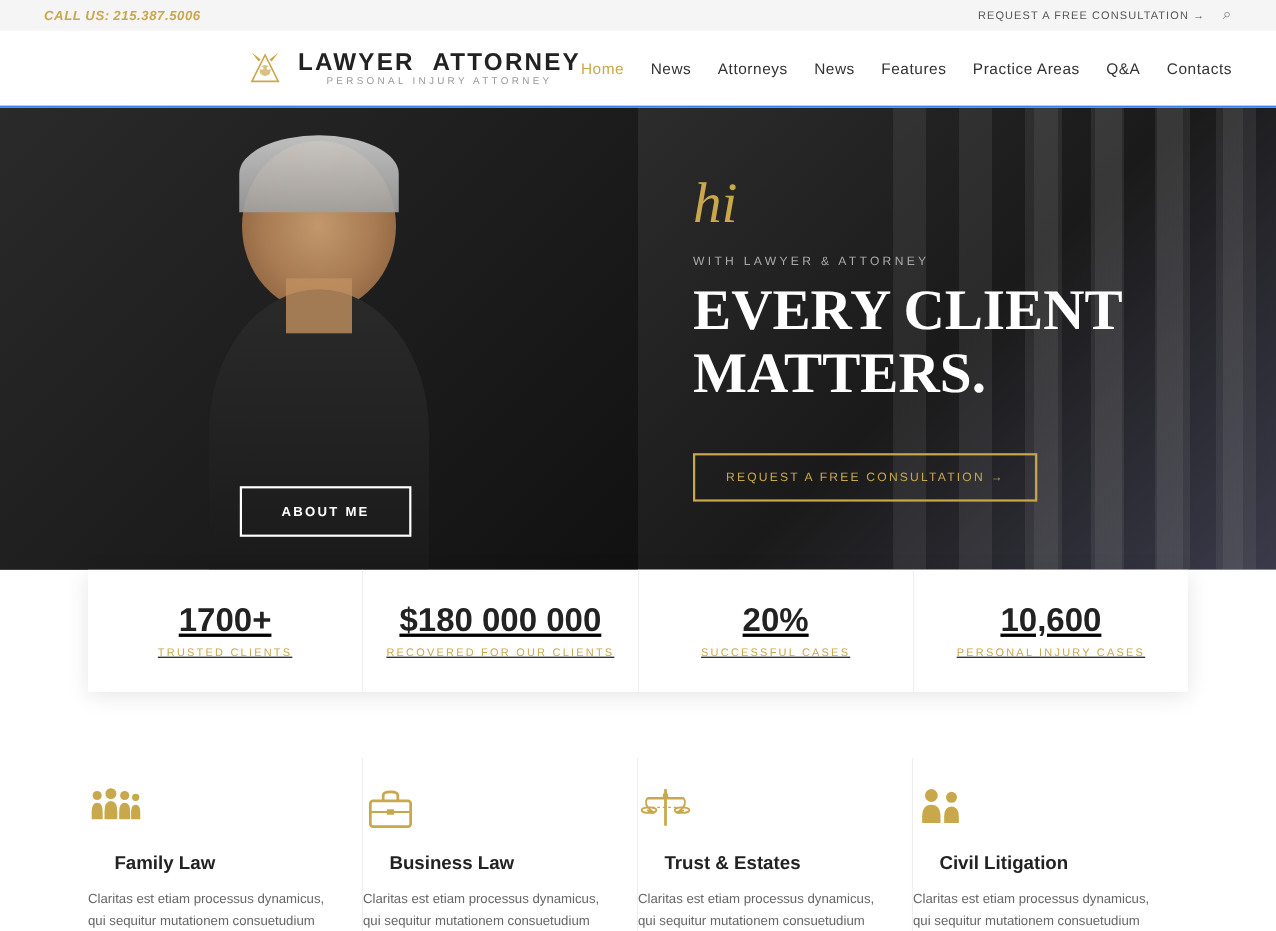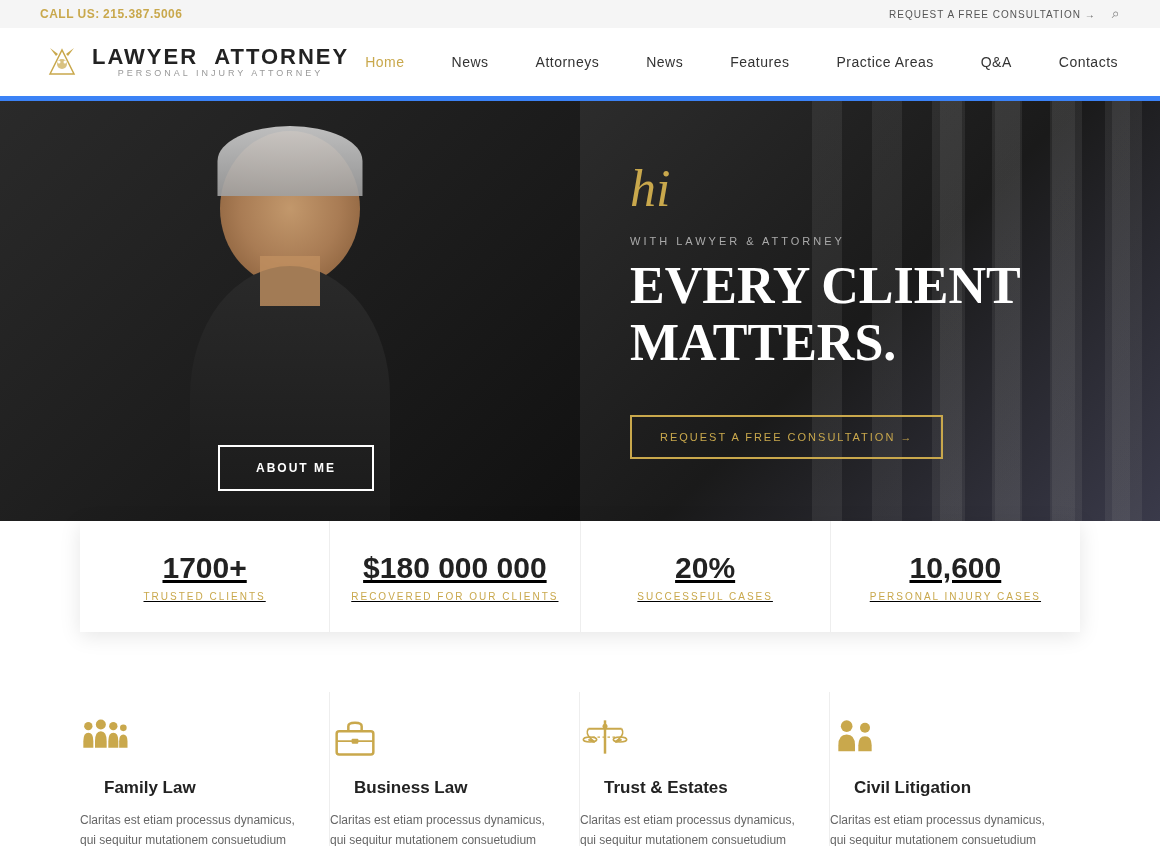--- a/index.html
+++ b/index.html
@@ -9,42 +9,42 @@
     .top-bar {
       background: #f5f5f5;
       padding: 6px 40px;
       display: flex;
       justify-content: space-between;
       align-items: center;
       font-size: 11px;
       color: #555;
       letter-spacing: 0.5px;
     }
-    .top-bar .call-us { font-family: Arial, sans-serif; text-transform: uppercase; font-size: 10px; color: #888; }
+    .top-bar .call-us { font-family: Arial, sans-serif; text-transform: uppercase; font-size: 10px; color: #888; font-style: italic; }
     .top-bar .call-us span { color: #c9a84c; font-weight: bold; font-size: 12px; }
     .top-bar-right { display: flex; align-items: center; gap: 16px; }
     .top-bar .consult-link { font-family: Arial, sans-serif; text-transform: uppercase; font-size: 10px; color: #555; letter-spacing: 1px; cursor: pointer; }
     .search-icon-top { font-size: 14px; color: #888; cursor: pointer; }
 
     
     .navbar {
       background: #fff;
       padding: 14px 40px;
       display: flex;
-      justify-content: center;
+      justify-content: flex-end;
       align-items: center;
-      border-bottom: 5px solid #3b82f6;
+      border-bottom: 2px solid #3b82f6;
     }
     .logo-area { display: flex; align-items: center; gap: 10px; }
     .logo-text { line-height: 1.1; }
     .logo-text .brand { font-size: 22px; font-weight: bold; color: #222; letter-spacing: 2px; font-family: Arial, sans-serif; text-transform: uppercase; display: flex; align-items: center; gap: 4px; }
     .logo-text .subtitle { font-size: 9px; color: #999; letter-spacing: 3px; text-transform: uppercase; font-family: Arial, sans-serif; text-align: center; }
     .logo-icon { width: 40px; height: 40px; }
 
-    .nav-links { display: flex; gap: 47px; align-items: center; margin-left: 16px; }
+    .nav-links { display: flex; gap: 24px; align-items: center; }
     .nav-links a {
       text-decoration: none;
       font-family: Arial, sans-serif;
       font-size: 14px;
       color: #333;
       letter-spacing: 0.5px;
     }
     .nav-links a.active { color: #c9a84c; }
 
     

